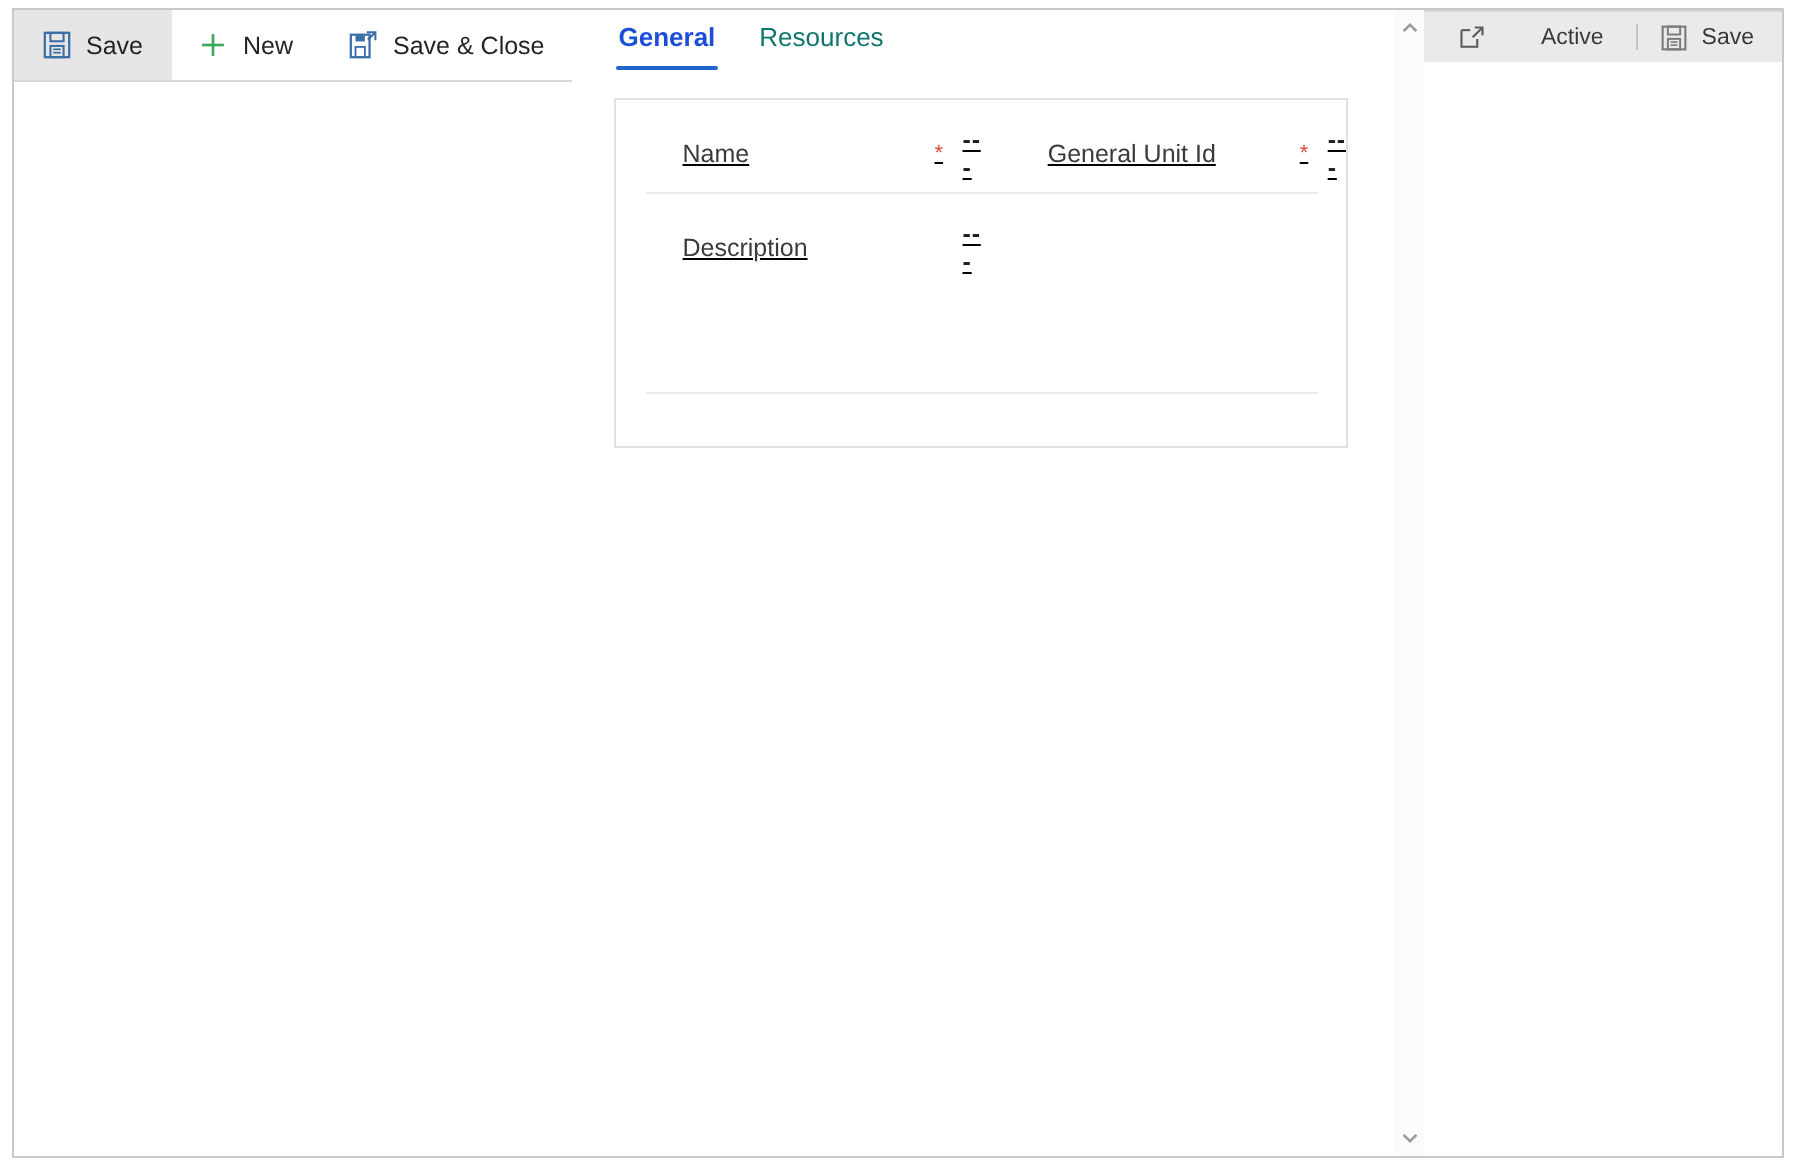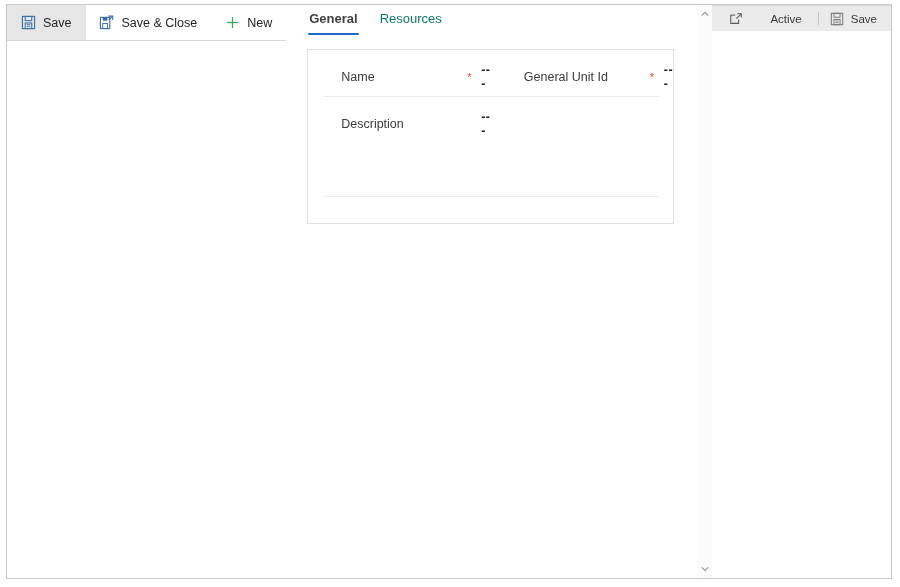--- a/index.html
+++ b/index.html
@@ -103,21 +103,21 @@
   .tab {
     position: relative;
     font-size: 13px;
     color: #0f766e;
     padding: 0 1px 9px 1px;
     cursor: pointer;
     user-select: none;
     white-space: nowrap;
   }
   .tab.is-selected {
-    color: #404040;
+    color: #1d4ed8;
     font-weight: bold;
   }
   .tab.is-selected::after {
     content: "";
     position: absolute;
     left: 0;
     right: 0;
     bottom: 0;
     height: 2px;
     background: #2266cc;
@@ -125,20 +125,21 @@
   }
 
   
   .section-card {
     margin: 14px 22px 0 21px;
     border: 1px solid #e1e1e1;
     background: #ffffff;
     box-sizing: border-box;
     height: 175px;
     position: relative;
+    text-decoration: underline;
   }
   .card-grid {
     display: flex;
     width: 100%;
   }
   .col {
     width: 50%;
     box-sizing: border-box;
   }
 
@@ -270,38 +271,38 @@
           <line x1="6" y1="10.3" x2="10" y2="10.3" stroke="#3a6ea5" stroke-width="0.9"></line>
           <line x1="6" y1="12.1" x2="10" y2="12.1" stroke="#3a6ea5" stroke-width="0.9"></line>
         </svg>
       </span>
       <span>Save</span>
     </div>
 
     <div class="cmd-item">
       <span class="cmd-ico">
         <svg width="15" height="15" viewBox="0 0 16 16" aria-hidden="true">
+          <line x1="8" y1="2.2" x2="8" y2="13.8" stroke="#3aa65a" stroke-width="1.4"></line>
+          <line x1="2.2" y1="8" x2="13.8" y2="8" stroke="#3aa65a" stroke-width="1.4"></line>
+        </svg>
+      </span>
+      <span>New</span>
+    </div>
+
+    <div class="cmd-item">
+      <span class="cmd-ico">
+        <svg width="15" height="15" viewBox="0 0 16 16" aria-hidden="true">
           <rect x="1.5" y="2.5" width="10" height="12" fill="none" stroke="#3a6ea5" stroke-width="1.2"></rect>
           <rect x="4" y="2.5" width="5" height="3.6" fill="#3a6ea5"></rect>
           <rect x="4" y="9" width="5" height="5.5" fill="none" stroke="#3a6ea5" stroke-width="1"></rect>
           <path d="M10 1.2 L14.6 1.2 L14.6 5.4" fill="none" stroke="#3a6ea5" stroke-width="1.1"></path>
           <line x1="14.3" y1="1.5" x2="10.6" y2="5.2" stroke="#3a6ea5" stroke-width="1.1"></line>
         </svg>
       </span>
       <span>Save &amp; Close</span>
-    </div>
-
-    <div class="cmd-item">
-      <span class="cmd-ico">
-        <svg width="15" height="15" viewBox="0 0 16 16" aria-hidden="true">
-          <line x1="8" y1="2.2" x2="8" y2="13.8" stroke="#3aa65a" stroke-width="1.4"></line>
-          <line x1="2.2" y1="8" x2="13.8" y2="8" stroke="#3aa65a" stroke-width="1.4"></line>
-        </svg>
-      </span>
-      <span>New</span>
     </div>
 
   </div>
 
   <div class="form-body">
 
     <div class="form-scroll-region">
 
 
       <div class="tab-strip">

